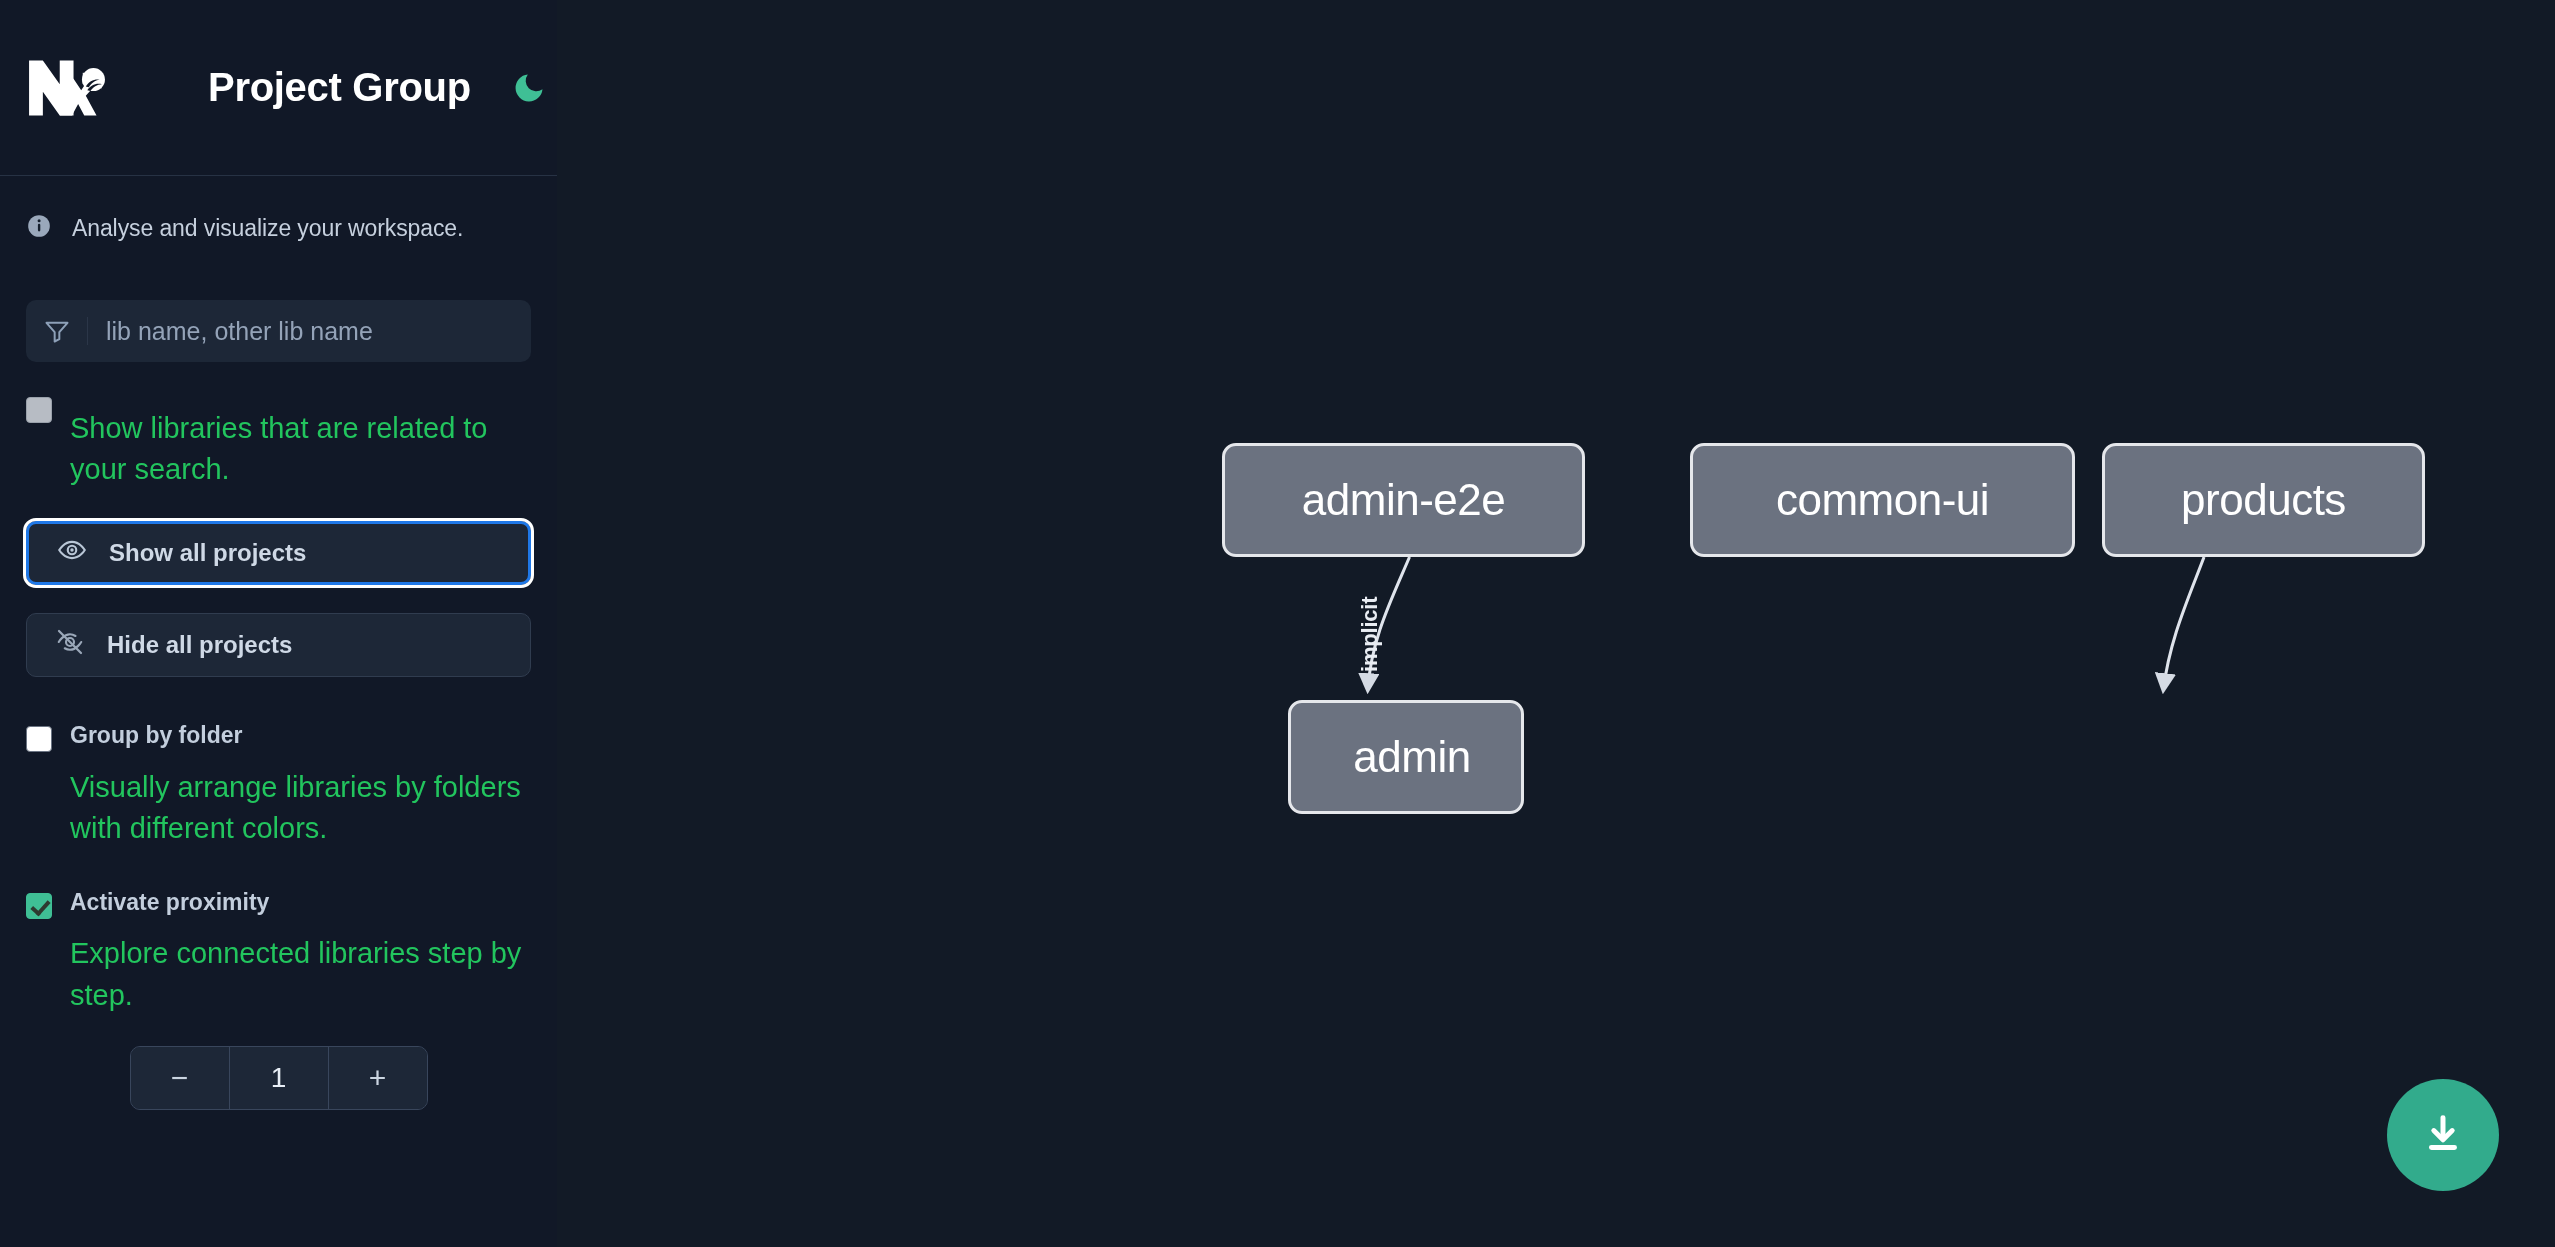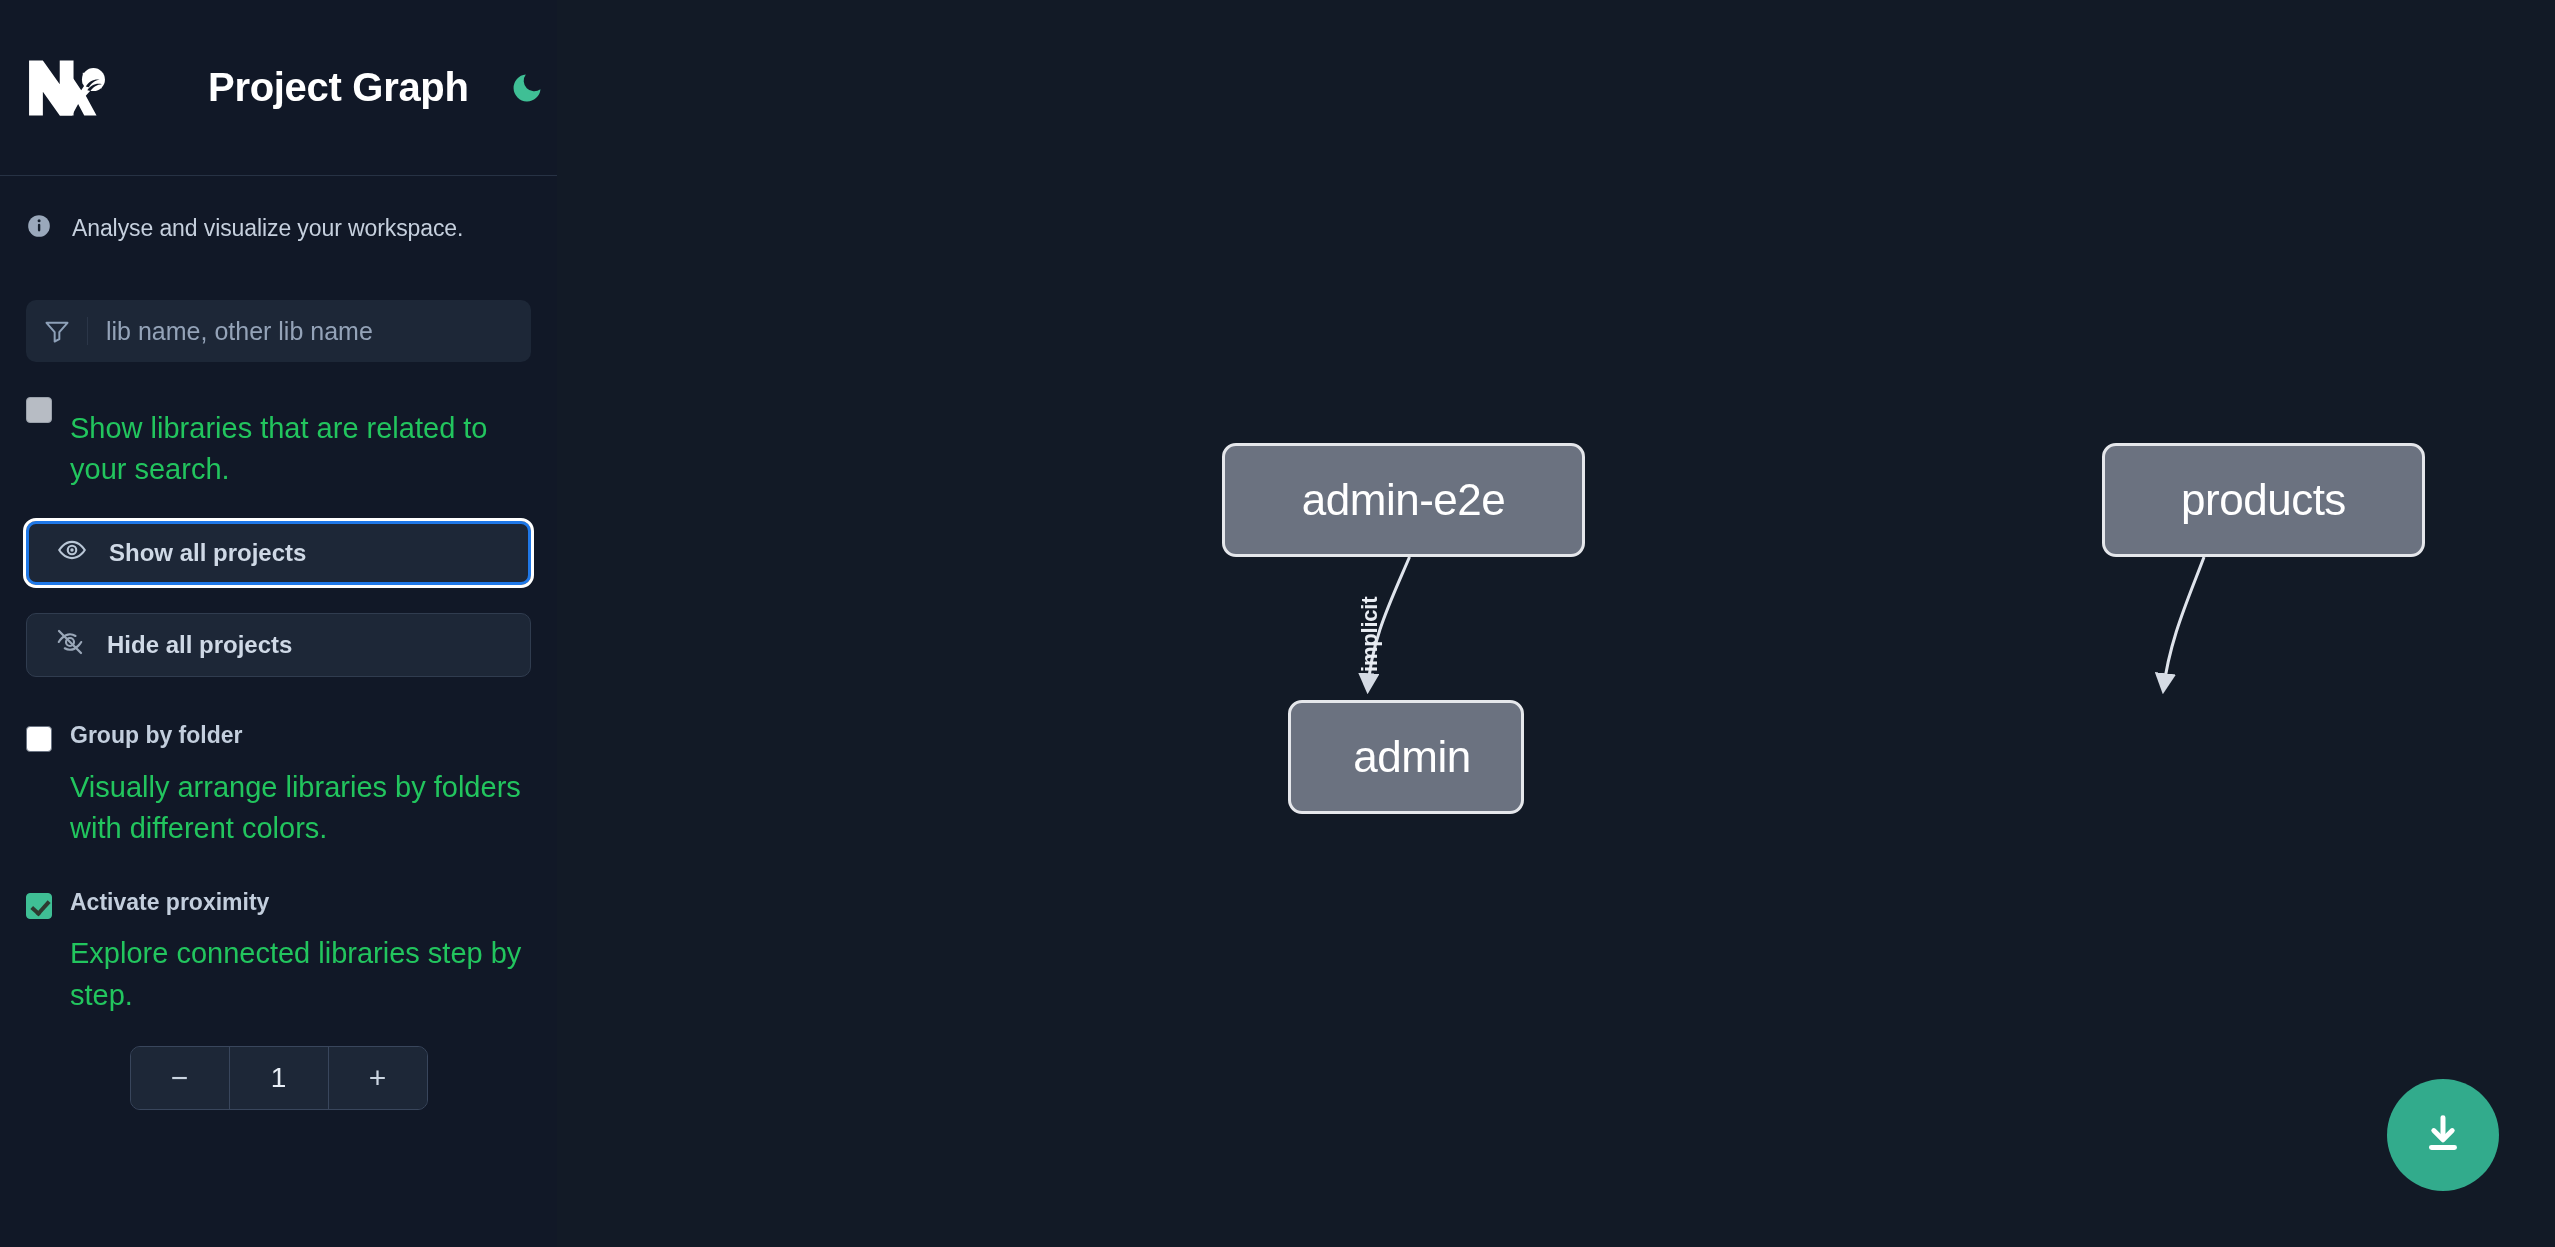--- a/index.html
+++ b/index.html
@@ -264,21 +264,21 @@
       <span class="nx-logo">
         <svg viewBox="0 0 120 80" width="92" height="62" aria-hidden="true">
           <path fill="#ffffff" d="M4 4h18l22 31V4h18v72H44L22 45v31H4z"></path>
           <path fill="#ffffff" d="M46 28h16l10 15 10-15h16L78 50l14 26H76l-8-15-8 15H44l14-26z"></path>
           <path fill="#ffffff" d="M74 20c14 0 25 10 25 25 0-8-6-14-14-14-7 0-11 4-11 4z" opacity="0.95"></path>
           <circle cx="88" cy="29" r="15" fill="#ffffff"></circle>
           <path fill="#111827" d="M78 38c4-7 11-10 18-9-6 1-11 5-14 10z"></path>
           <path fill="#111827" d="M80 43c4-7 12-10 19-8-6 0-12 4-15 9z"></path>
         </svg>
       </span>
-      <span class="app-title">Project Graph</span>
+      <span class="app-title">Project Group</span>
       <span class="theme-toggle">
         <svg viewBox="0 0 24 24" width="36" height="36" aria-hidden="true">
           <path fill="#3fbf95" d="M21 12.8A9 9 0 1 1 11.2 3a7 7 0 0 0 9.8 9.8z"></path>
         </svg>
       </span>
     </div>
 
     <div class="sb-note">
       <span class="info-icon">
         <svg viewBox="0 0 24 24" width="26" height="26" aria-hidden="true">
@@ -371,20 +371,23 @@
       </defs>
       <path d="M 838 557 C 820 600 800 640 797 690" fill="none" stroke="#dfe4ec" stroke-width="3" marker-end="url(#arrow)"></path>
       <path d="M 2176 557 C 2160 600 2142 640 2136 690" fill="none" stroke="#dfe4ec" stroke-width="3" marker-end="url(#arrow)" transform="translate(-557,0)"></path>
     </svg>
 
     <div class="edge-label" style="left:800px; top:672px;">implicit</div>
 
     <div class="node" style="left:665px; top:443px; width:363px; height:114px;">
       <span>admin-e2e</span>
     </div>
+    <div class="node" style="left:1133px; top:443px; width:385px; height:114px;">
+      <span>common-ui</span>
+    </div>
     <div class="node" style="left:1545px; top:443px; width:323px; height:114px;">
       <span>products</span>
     </div>
 
     <div class="node" style="left:731px; top:700px; width:236px; height:114px;padding-left:12px;">
       <span>admin</span>
     </div>
 
     <button class="fab">
       <span>

